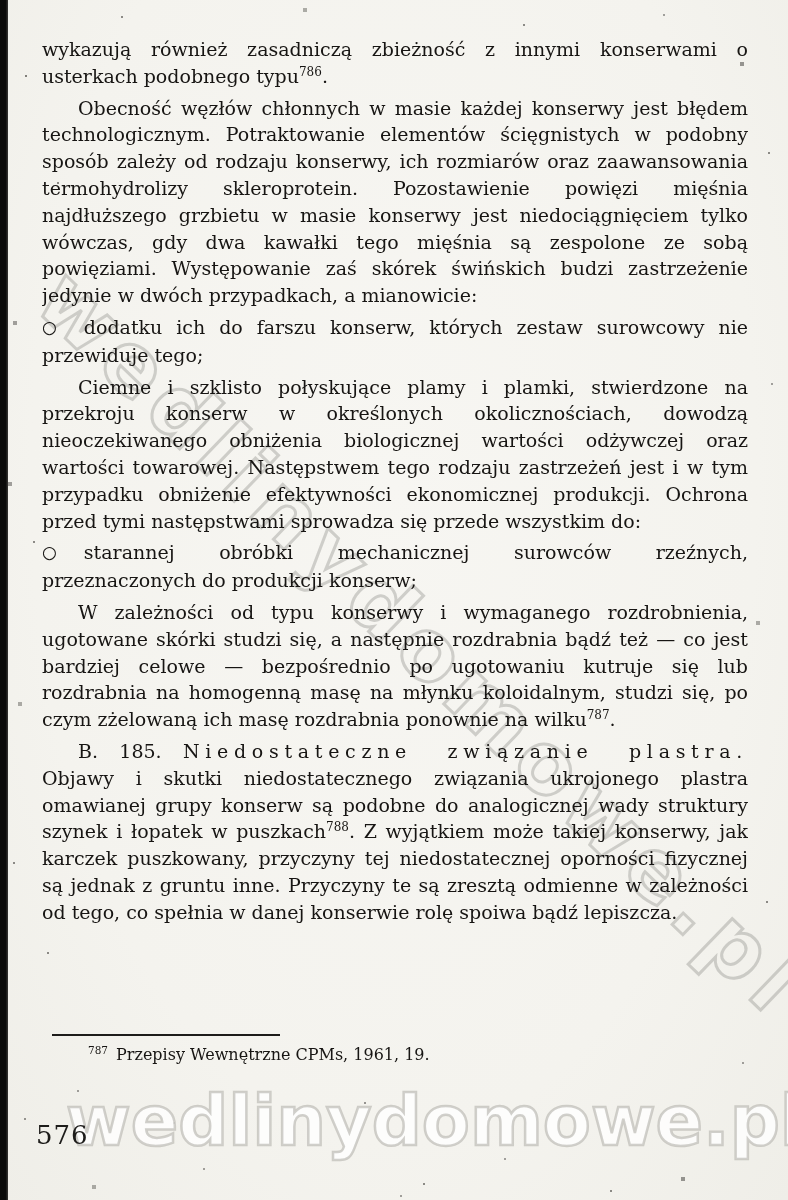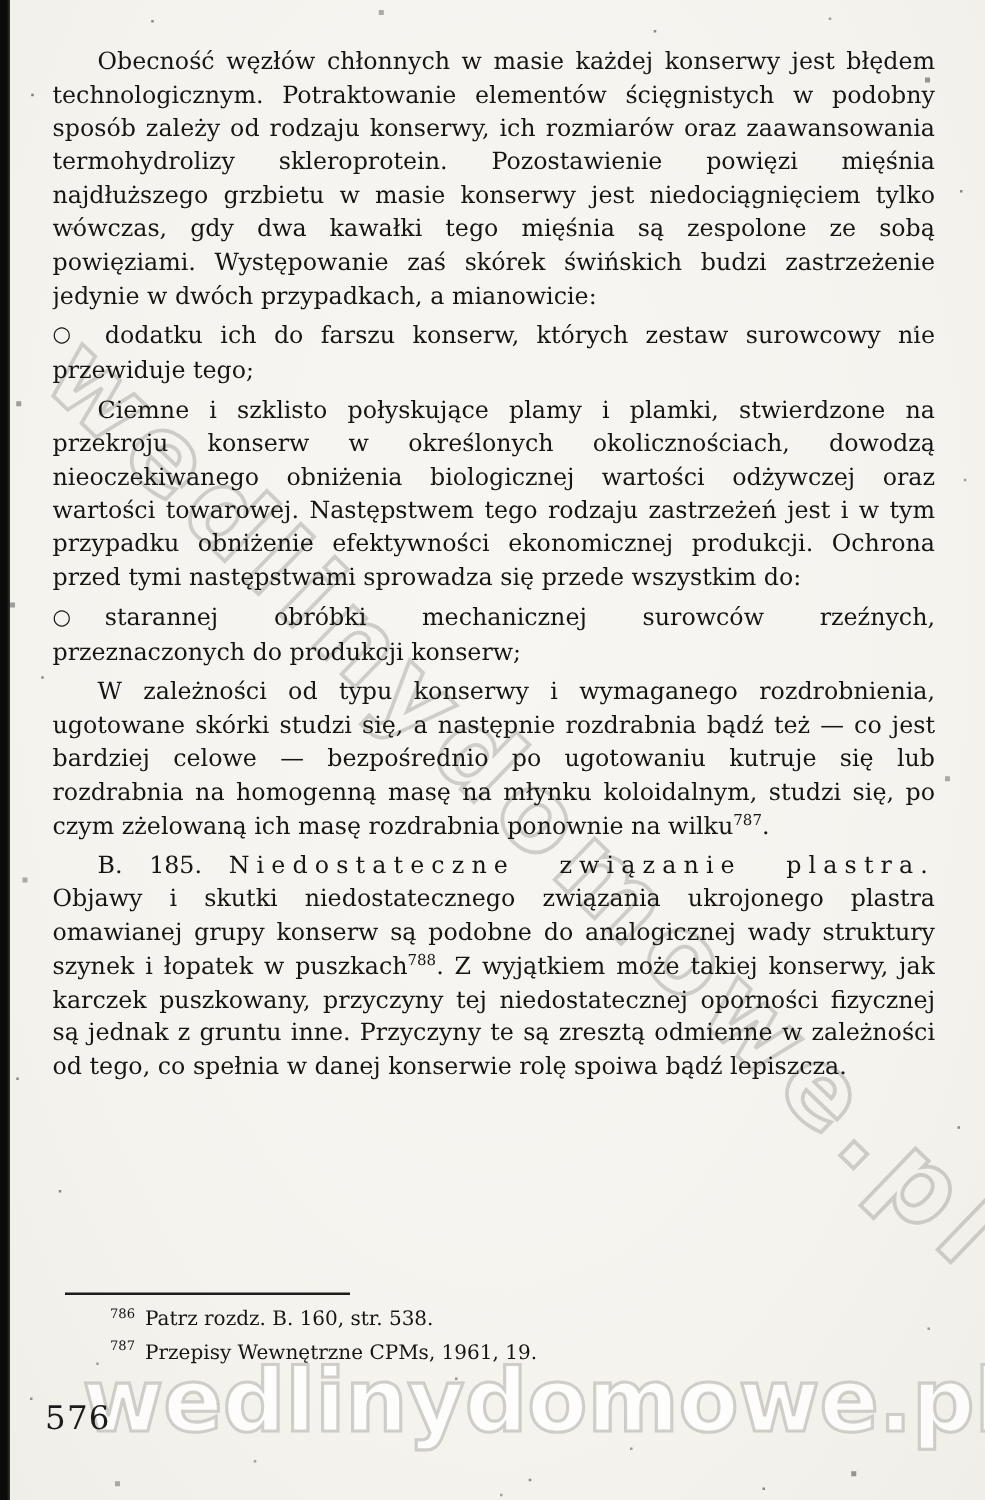--- a/index.html
+++ b/index.html
@@ -115,32 +115,32 @@
 </head>
 <body>
 
 <div class="page">
 
   <div class="speckles"></div>
 
   <div class="wm wm-diag">wedlinydomowe.pl</div>
 
   <div class="content">
+      <p class="para plain"><span>wykazują również zasadniczą zbieżność z innymi konserwami o usterkach podobnego typu</span><span class="sup">786</span><span>.</span></p>
       <p class="para indent"><span>Obecność węzłów chłonnych w masie każdej konserwy jest błędem technologicznym. Potraktowanie elementów ścięgnistych w podobny sposób zależy od rodzaju konserwy, ich rozmiarów oraz zaawansowania termohydrolizy skleroprotein. Pozostawienie powięzi mięśnia najdłuższego grzbietu w masie konserwy jest niedociągnięciem tylko wówczas, gdy dwa kawałki tego mięśnia są zespolone ze sobą powięziami. Występowanie zaś skórek świńskich budzi zastrzeżenie jedynie w dwóch przypadkach, a mianowicie:</span></p>
       <p class="para bullet"><span class="marker">○</span><span>dodatku ich do farszu konserw, których zestaw surowcowy nie przewiduje tego;</span></p>
       <p class="para indent"><span>Ciemne i szklisto połyskujące plamy i plamki, stwierdzone na przekroju konserw w określonych okolicznościach, dowodzą nieoczekiwanego obniżenia biologicznej wartości odżywczej oraz wartości towarowej. Następstwem tego rodzaju zastrzeżeń jest i w tym przypadku obniżenie efektywności ekonomicznej produkcji. Ochrona przed tymi następstwami sprowadza się przede wszystkim do:</span></p>
       <p class="para bullet"><span class="marker">○</span><span>starannej obróbki mechanicznej surowców rzeźnych, przeznaczonych do produkcji konserw;</span></p>
       <p class="para indent"><span>W zależności od typu konserwy i wymaganego rozdrobnienia, ugotowane skórki studzi się, a następnie rozdrabnia bądź też — co jest bardziej celowe — bezpośrednio po ugotowaniu kutruje się lub rozdrabnia na homogenną masę na młynku koloidalnym, studzi się, po czym zżelowaną ich masę rozdrabnia ponownie na wilku</span><span class="sup">787</span><span>.</span></p>
       <p class="para indent"><span>B. 185. </span><span class="sperr">Niedostateczne związanie plastra.</span><span> Objawy i skutki niedostatecznego związania ukrojonego plastra omawianej grupy konserw są podobne do analogicznej wady struktury szynek i łopatek w puszkach</span><span class="sup">788</span><span>. Z wyjątkiem może takiej konserwy, jak karczek puszkowany, przyczyny tej niedostatecznej oporności fizycznej są jednak z gruntu inne. Przyczyny te są zresztą odmienne w zależności od tego, co spełnia w danej konserwie rolę spoiwa bądź lepiszcza.</span></p>
     </div>
 
   <div class="footnote-rule"></div>
 
   <div class="footnotes">
-      <p><span class="fn-num">786</span><span>Patrz rozdz. B. 160, str. 538.</span></p>
       <p><span class="fn-num">787</span><span>Przepisy Wewnętrzne CPMs, 1961, 19.</span></p>
     </div>
 
   <div class="wm wm-bottom">wedlinydomowe.pl</div>
 
   <div class="page-number">576</div>
 
   <div class="scan-edge"></div>
 
 </div>

